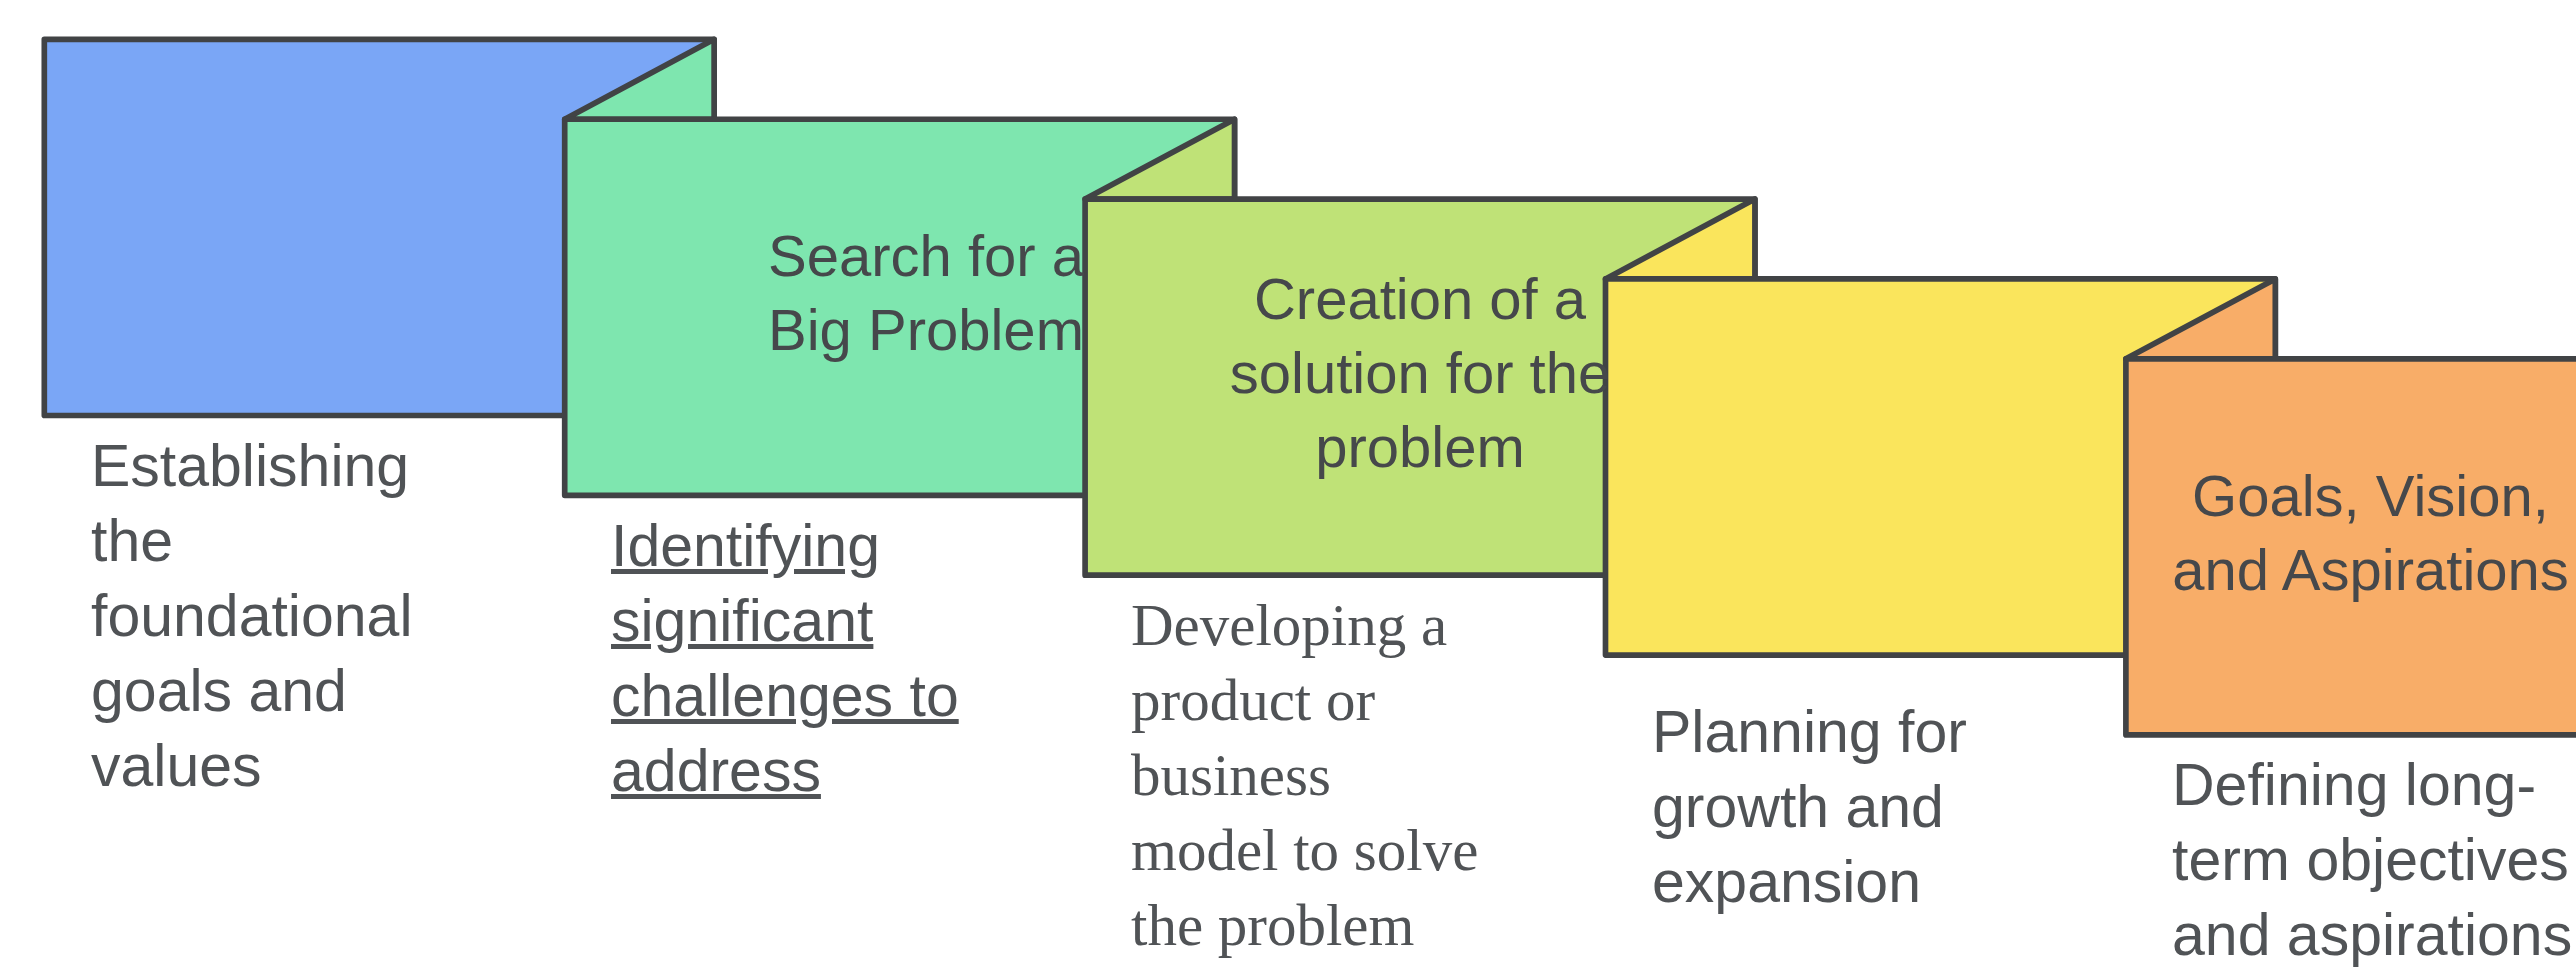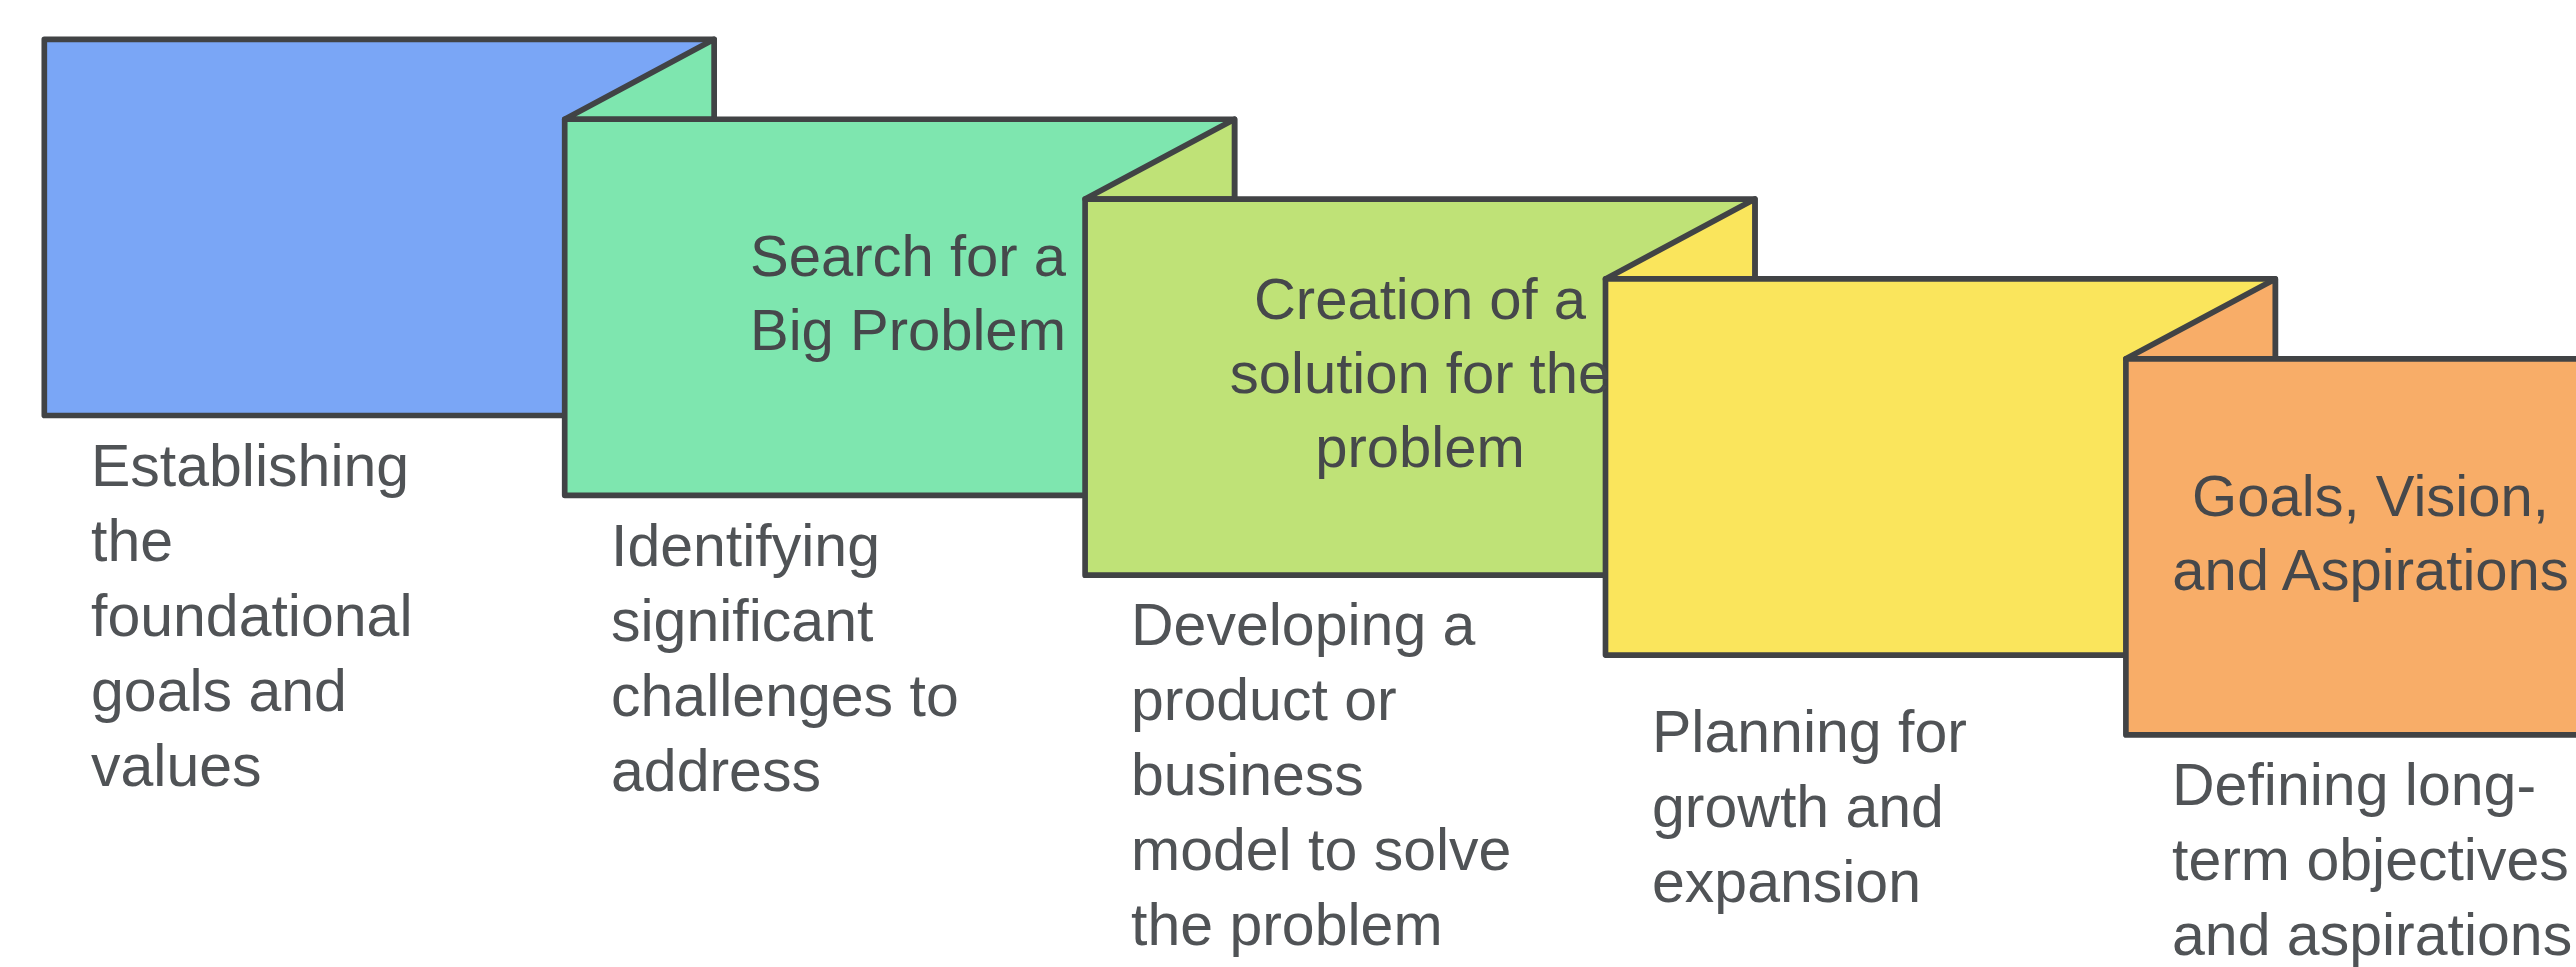--- a/index.html
+++ b/index.html
@@ -38,28 +38,28 @@
   .step-desc{
     position:absolute;
     font-size:59px;
     line-height:1.27;
     color:var(--desc-color);
     white-space:pre-line;
     text-align:left;
   }
   
   .t1{left:44px;  top:39px;  width:670px; height:376px;}
-  .t2{left:573px;top:119px; width:670px; height:376px;}
+  .t2{left:591px;top:119px; width:670px; height:376px;}
   .t3{left:1085px;top:199px; width:670px; height:376px;text-align:center;}
   .t4{left:1605px;top:279px; width:670px; height:376px;}
   .t5{left:2126px;top:359px; width:489px;  height:376px;}
   
   .d1{left:91px; top:429px;  width:474px;}
-  .d2{left:611px;top:509px;  width:474px;}
-  .d3{left:1131px;top:588px; width:474px;}
+  .d2{left:611px;top:509px;  width:474px;text-decoration:underline;}
+  .d3{left:1131px;top:588px; width:474px;font-family:Liberation Serif, serif;}
   .d4{left:1652px;top:695px; width:474px;}
   .d5{left:2172px;top:748px; width:505px;}
 </style>
 </head>
 <body>
 
 <div class="canvas">
 
   <svg class="shapes" viewBox="0 0 5413 1878" xmlns="http://www.w3.org/2000/svg">
 

